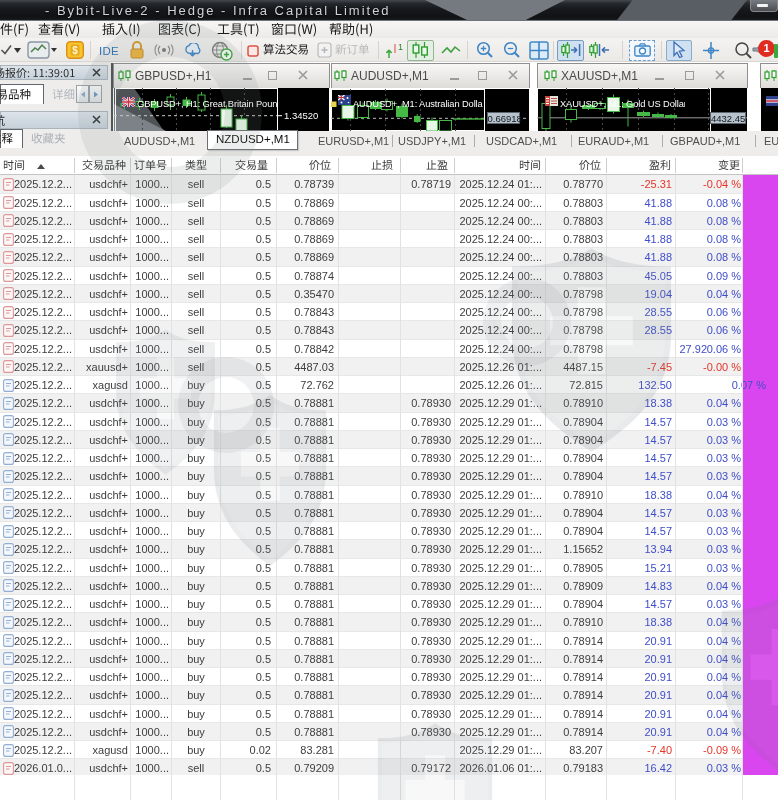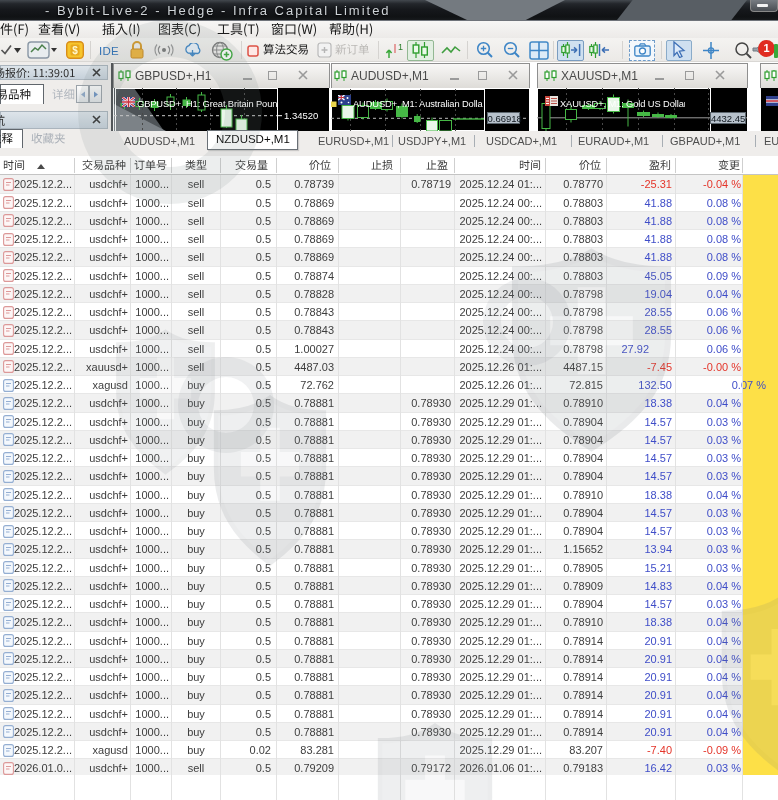--- a/index.html
+++ b/index.html
@@ -483,21 +483,21 @@
     <path transform="translate(11.0,10.12) scale(0.01100,-0.01100)" d="M411 493C448 360 479 186 486 85L559 101C551 200 516 372 478 505ZM329 643V572H940V643H664V828H589V643ZM304 38V-33H965V38H724C770 163 822 351 857 499L776 513C750 369 697 165 651 38ZM277 837C218 686 121 538 20 443C33 425 55 386 62 368C100 406 137 450 173 499V-77H245V608C284 674 320 744 348 815Z"></path>
   </svg>
 <svg style="position:absolute;left:649.0px;top:159.38px;overflow:visible" width="22.0" height="12.9" fill="#3a3a3a">
     <path transform="translate(0.0,10.12) scale(0.01100,-0.01100)" d="M158 262V15H45V-52H956V15H843V262ZM229 15V201H361V15ZM431 15V201H565V15ZM635 15V201H770V15ZM288 497C326 481 366 459 403 436C358 391 300 360 234 340C248 329 269 303 278 288C348 312 409 348 458 400C497 373 531 345 555 320L601 366C575 391 538 420 497 448C530 496 555 554 572 626L533 639L521 638H319C326 666 333 694 339 724H657C643 650 625 570 610 515L680 505L693 556H843C832 441 820 392 803 376C795 368 785 368 769 368C750 368 703 368 653 372C665 354 674 326 675 305C725 302 773 302 798 304C827 305 845 311 863 330C889 356 904 424 918 588C920 598 921 620 921 620H708C720 676 732 736 742 788H64V724H263C229 542 156 405 27 322C44 310 74 284 86 271C186 343 255 446 301 580H493C480 543 463 510 442 481C406 503 368 522 333 537Z"></path>
     <path transform="translate(11.0,10.12) scale(0.01100,-0.01100)" d="M593 721V169H666V721ZM838 821V20C838 1 831 -5 812 -6C792 -6 730 -7 659 -5C670 -26 682 -60 687 -81C779 -81 835 -79 868 -67C899 -54 913 -32 913 20V821ZM458 834C364 793 190 758 42 737C52 721 62 696 66 678C128 686 194 696 259 709V539H50V469H243C195 344 107 205 27 130C40 111 60 80 68 59C136 127 206 241 259 355V-78H333V318C384 270 449 206 479 173L522 236C493 262 380 360 333 396V469H526V539H333V724C401 739 464 757 514 777Z"></path>
   </svg>
 <svg style="position:absolute;left:718.0px;top:159.38px;overflow:visible" width="22.0" height="12.9" fill="#3a3a3a">
     <path transform="translate(0.0,10.12) scale(0.01100,-0.01100)" d="M223 629C193 558 143 486 88 438C105 429 133 409 147 397C200 450 257 530 290 611ZM691 591C752 534 825 450 861 396L920 435C885 487 812 567 747 623ZM432 831C450 803 470 767 483 738H70V671H347V367H422V671H576V368H651V671H930V738H567C554 769 527 816 504 849ZM133 339V272H213C266 193 338 128 424 75C312 30 183 1 52 -16C65 -32 83 -63 89 -82C233 -59 375 -22 499 34C617 -24 758 -62 913 -82C922 -62 940 -33 956 -16C815 -1 686 29 576 74C680 133 766 210 823 309L775 342L762 339ZM296 272H709C658 206 585 152 500 109C416 153 347 207 296 272Z"></path>
     <path transform="translate(11.0,10.12) scale(0.01100,-0.01100)" d="M252 238 188 212C222 154 264 108 313 71C252 36 166 7 47 -15C63 -32 83 -64 92 -81C222 -53 315 -16 382 28C520 -45 704 -68 937 -77C941 -52 955 -20 969 -3C745 3 572 18 443 76C495 127 522 185 534 247H873V634H545V719H935V787H65V719H467V634H156V247H455C443 199 420 154 374 114C326 146 285 186 252 238ZM228 411H467V371C467 350 467 329 465 309H228ZM543 309C544 329 545 349 545 370V411H798V309ZM228 571H467V471H228ZM545 571H798V471H545Z"></path>
   </svg>
-<div class="ab" style="left:0;top:175.25px;width:778px;height:600px;overflow:hidden;background:#fde047">
+<div class="ab" style="left:0;top:175.25px;width:778px;height:600px;overflow:hidden;background:#d946ef">
     <div class="row" style="top:0.00px;background:#f1f1f1;border-bottom:1px solid #e7e7e7">
       <svg class="ab" style="left:3px;top:2.6px" width="11" height="13" viewBox="0 0 11 13">
         <rect x="0.6" y="0.6" width="9.8" height="11.8" rx="2" fill="#fdf6f6" stroke="#dc9898" stroke-width="1.1"></rect>
         <path d="M3 4.5 h5 M3 7 h3.5" stroke="#dc9898" stroke-width="1"></path>
       </svg>
       <div class="cell" style="left:12px;width:60px">2025.12.2...</div>
       <div class="cell" style="left:75px;width:53px">usdchf+</div>
       <div class="cell" style="left:131px;width:38px">1000...</div>
       <div class="cell" style="left:172px;width:48px;text-align:center">sell</div>
       <div class="cell" style="left:221px;width:50px">0.5</div>
@@ -591,21 +591,21 @@
     <div class="row" style="top:109.50px;background:#f1f1f1;border-bottom:1px solid #e7e7e7">
       <svg class="ab" style="left:3px;top:2.6px" width="11" height="13" viewBox="0 0 11 13">
         <rect x="0.6" y="0.6" width="9.8" height="11.8" rx="2" fill="#fdf6f6" stroke="#dc9898" stroke-width="1.1"></rect>
         <path d="M3 4.5 h5 M3 7 h3.5" stroke="#dc9898" stroke-width="1"></path>
       </svg>
       <div class="cell" style="left:12px;width:60px">2025.12.2...</div>
       <div class="cell" style="left:75px;width:53px">usdchf+</div>
       <div class="cell" style="left:131px;width:38px">1000...</div>
       <div class="cell" style="left:172px;width:48px;text-align:center">sell</div>
       <div class="cell" style="left:221px;width:50px">0.5</div>
-      <div class="cell" style="left:277px;width:57px">0.78828</div>
+      <div class="cell" style="left:277px;width:57px">0.35470</div>
       <div class="cell" style="left:455px;width:87px">2025.12.24 00:...</div>
       <div class="cell" style="left:546px;width:57px">0.78798</div>
       <div class="cell" style="left:607px;width:65px;color:#3f4dc8">19.04</div>
       <div class="cell" style="left:676px;width:65px;color:#3f4dc8">0.04 %</div>
     </div>
     <div class="row" style="top:127.75px;background:#ffffff;border-bottom:1px solid #e7e7e7">
       <svg class="ab" style="left:3px;top:2.6px" width="11" height="13" viewBox="0 0 11 13">
         <rect x="0.6" y="0.6" width="9.8" height="11.8" rx="2" fill="#fdf6f6" stroke="#dc9898" stroke-width="1.1"></rect>
         <path d="M3 4.5 h5 M3 7 h3.5" stroke="#dc9898" stroke-width="1"></path>
       </svg>
@@ -639,24 +639,24 @@
     <div class="row" style="top:164.25px;background:#ffffff;border-bottom:1px solid #e7e7e7">
       <svg class="ab" style="left:3px;top:2.6px" width="11" height="13" viewBox="0 0 11 13">
         <rect x="0.6" y="0.6" width="9.8" height="11.8" rx="2" fill="#fdf6f6" stroke="#dc9898" stroke-width="1.1"></rect>
         <path d="M3 4.5 h5 M3 7 h3.5" stroke="#dc9898" stroke-width="1"></path>
       </svg>
       <div class="cell" style="left:12px;width:60px">2025.12.2...</div>
       <div class="cell" style="left:75px;width:53px">usdchf+</div>
       <div class="cell" style="left:131px;width:38px">1000...</div>
       <div class="cell" style="left:172px;width:48px;text-align:center">sell</div>
       <div class="cell" style="left:221px;width:50px">0.5</div>
-      <div class="cell" style="left:277px;width:57px">1.00027</div>
+      <div class="cell" style="left:277px;width:57px">0.78842</div>
       <div class="cell" style="left:455px;width:87px">2025.12.24 00:...</div>
       <div class="cell" style="left:546px;width:57px">0.78798</div>
-      <div class="cell" style="left:584px;width:65px;color:#3f4dc8">27.92</div>
+      <div class="cell" style="left:642px;width:65px;color:#3f4dc8">27.92</div>
       <div class="cell" style="left:676px;width:65px;color:#3f4dc8">0.06 %</div>
     </div>
     <div class="row" style="top:182.50px;background:#f1f1f1;border-bottom:1px solid #e7e7e7">
       <svg class="ab" style="left:3px;top:2.6px" width="11" height="13" viewBox="0 0 11 13">
         <rect x="0.6" y="0.6" width="9.8" height="11.8" rx="2" fill="#fdf6f6" stroke="#dc9898" stroke-width="1.1"></rect>
         <path d="M3 4.5 h5 M3 7 h3.5" stroke="#dc9898" stroke-width="1"></path>
       </svg>
       <div class="cell" style="left:12px;width:60px">2025.12.2...</div>
       <div class="cell" style="left:75px;width:53px">xauusd+</div>
       <div class="cell" style="left:131px;width:38px">1000...</div>

